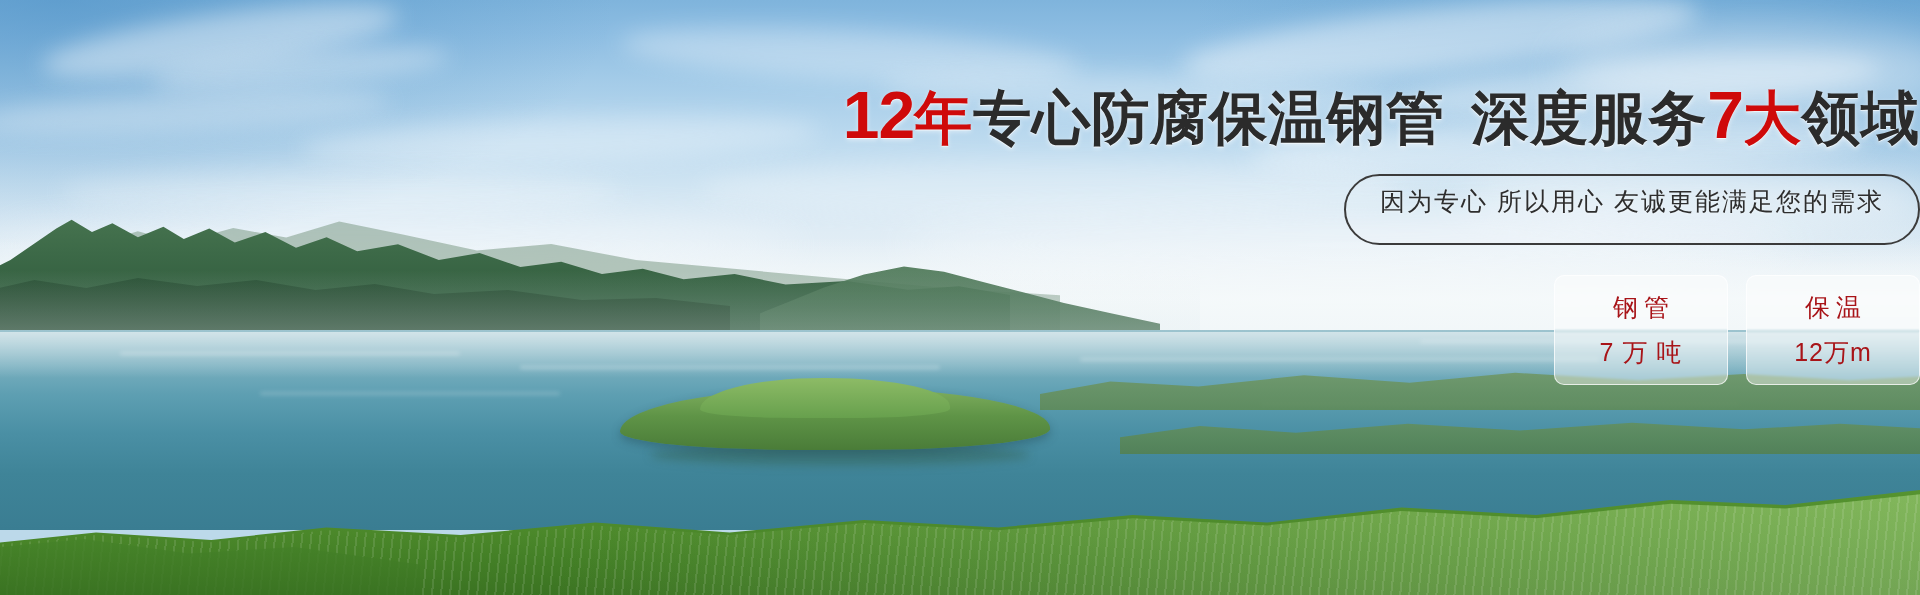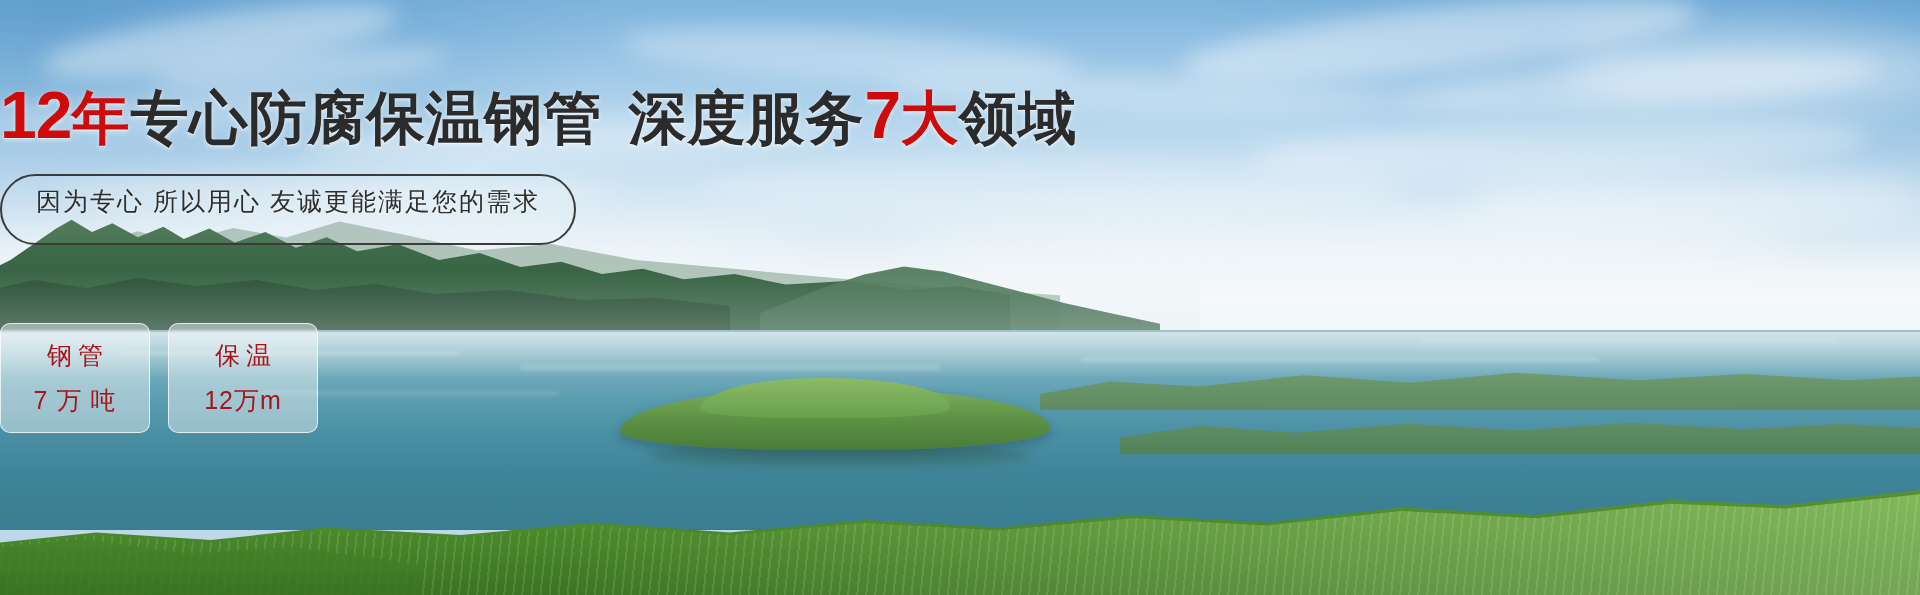--- a/index.html
+++ b/index.html
@@ -207,21 +207,21 @@
   .grass-left {
     position:absolute; left:0; bottom:0; width:420px; height:80px;
     background:linear-gradient(180deg,#4b8a2c 0%, #3a7322 100%);
     clip-path:polygon(0% 40%, 20% 30%, 45% 48%, 70% 40%, 100% 62%, 100% 100%, 0% 100%);
     opacity:.85;
   }
 
   
   .content {
     position:absolute; inset:0;
-    display:flex; flex-direction:column; align-items:flex-start;border-radius:6px;
+    display:flex; flex-direction:column; align-items:flex-end;border-radius:6px;
   }
 
   .headline {
     margin-top:82px;
     font-size:58px;
     font-weight:bold;
     letter-spacing:1px;
     line-height:1;
     white-space:nowrap;
     color:#2b2b2b;
@@ -246,32 +246,31 @@
     background:rgba(255,255,255,.06);
     text-shadow:0 1px 3px rgba(255,255,255,.5);
   }
 
   .cards {
     margin-top:30px;
     display:flex;
     gap:18px;
   }
   .card {
-    width:150px;
+    width:174px;
     height:110px;
     border-radius:10px;
     background:rgba(255,255,255,.42);
     border:1px solid rgba(255,255,255,.72);
     display:flex;
     flex-direction:column;
     align-items:center;
     justify-content:center;
     gap:12px;
     backdrop-filter:blur(1px);
-    margin-top:48px;
   }
   .card-label {
     font-size:25px;
     color:#a81418;
     letter-spacing:6px;
     text-indent:6px;
     font-weight:500;
   }
   .card-value {
     font-size:25px;

